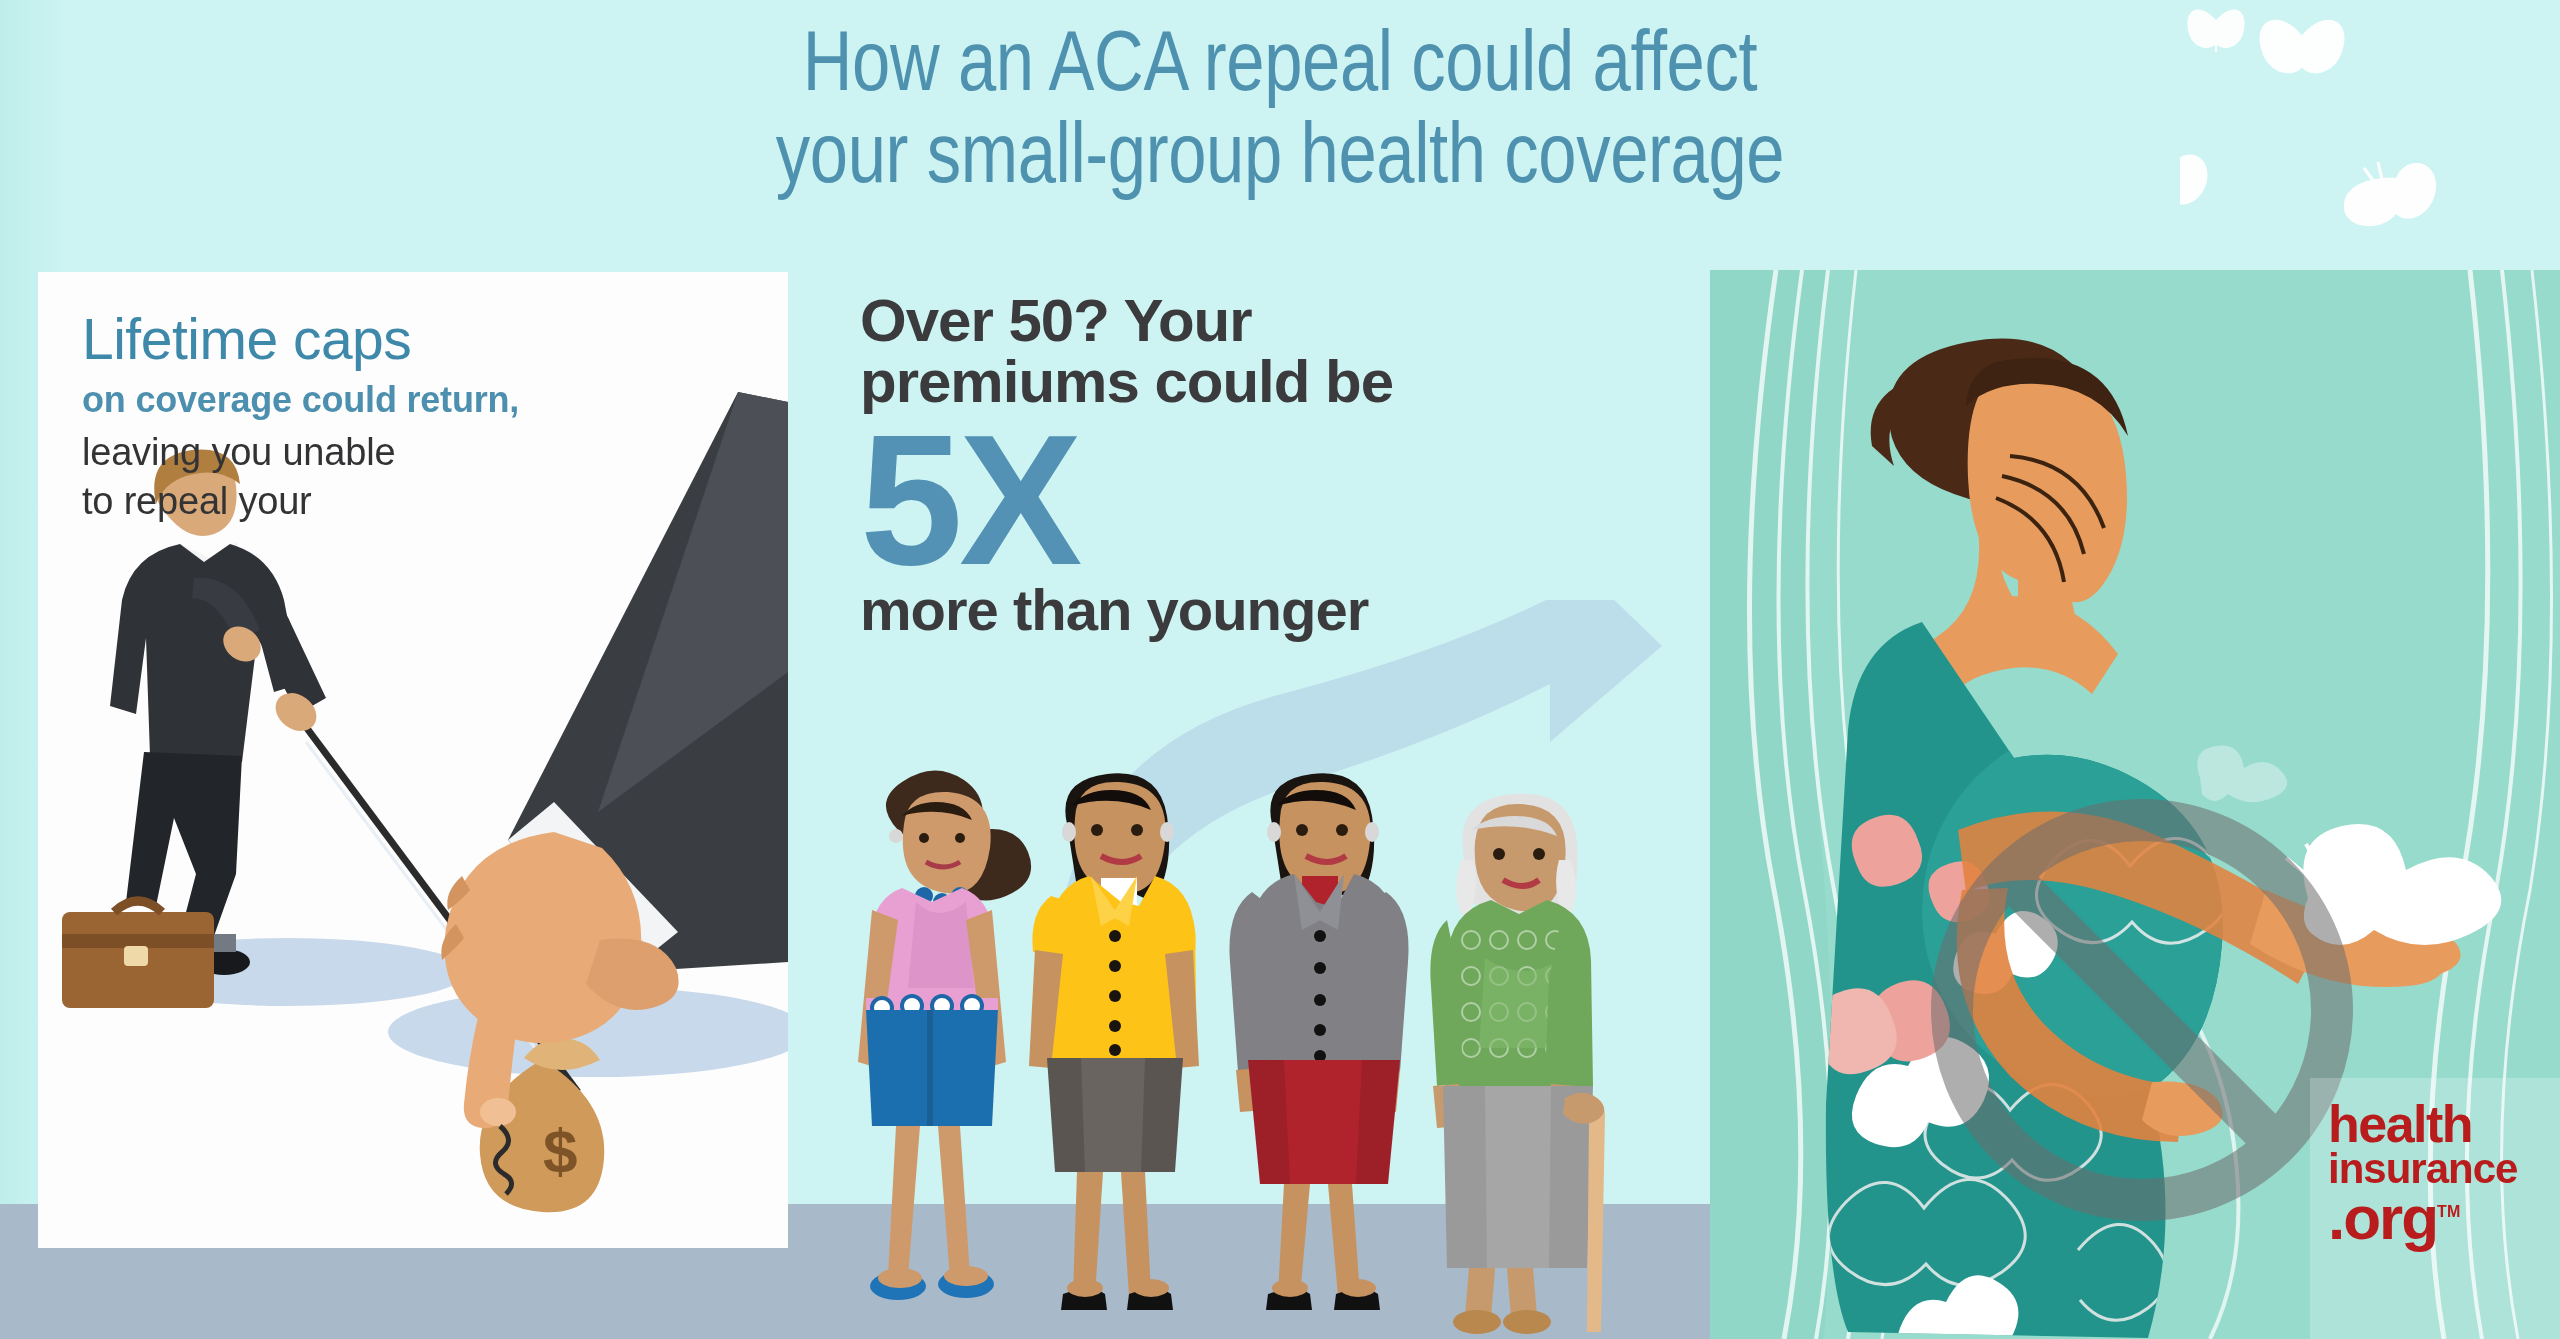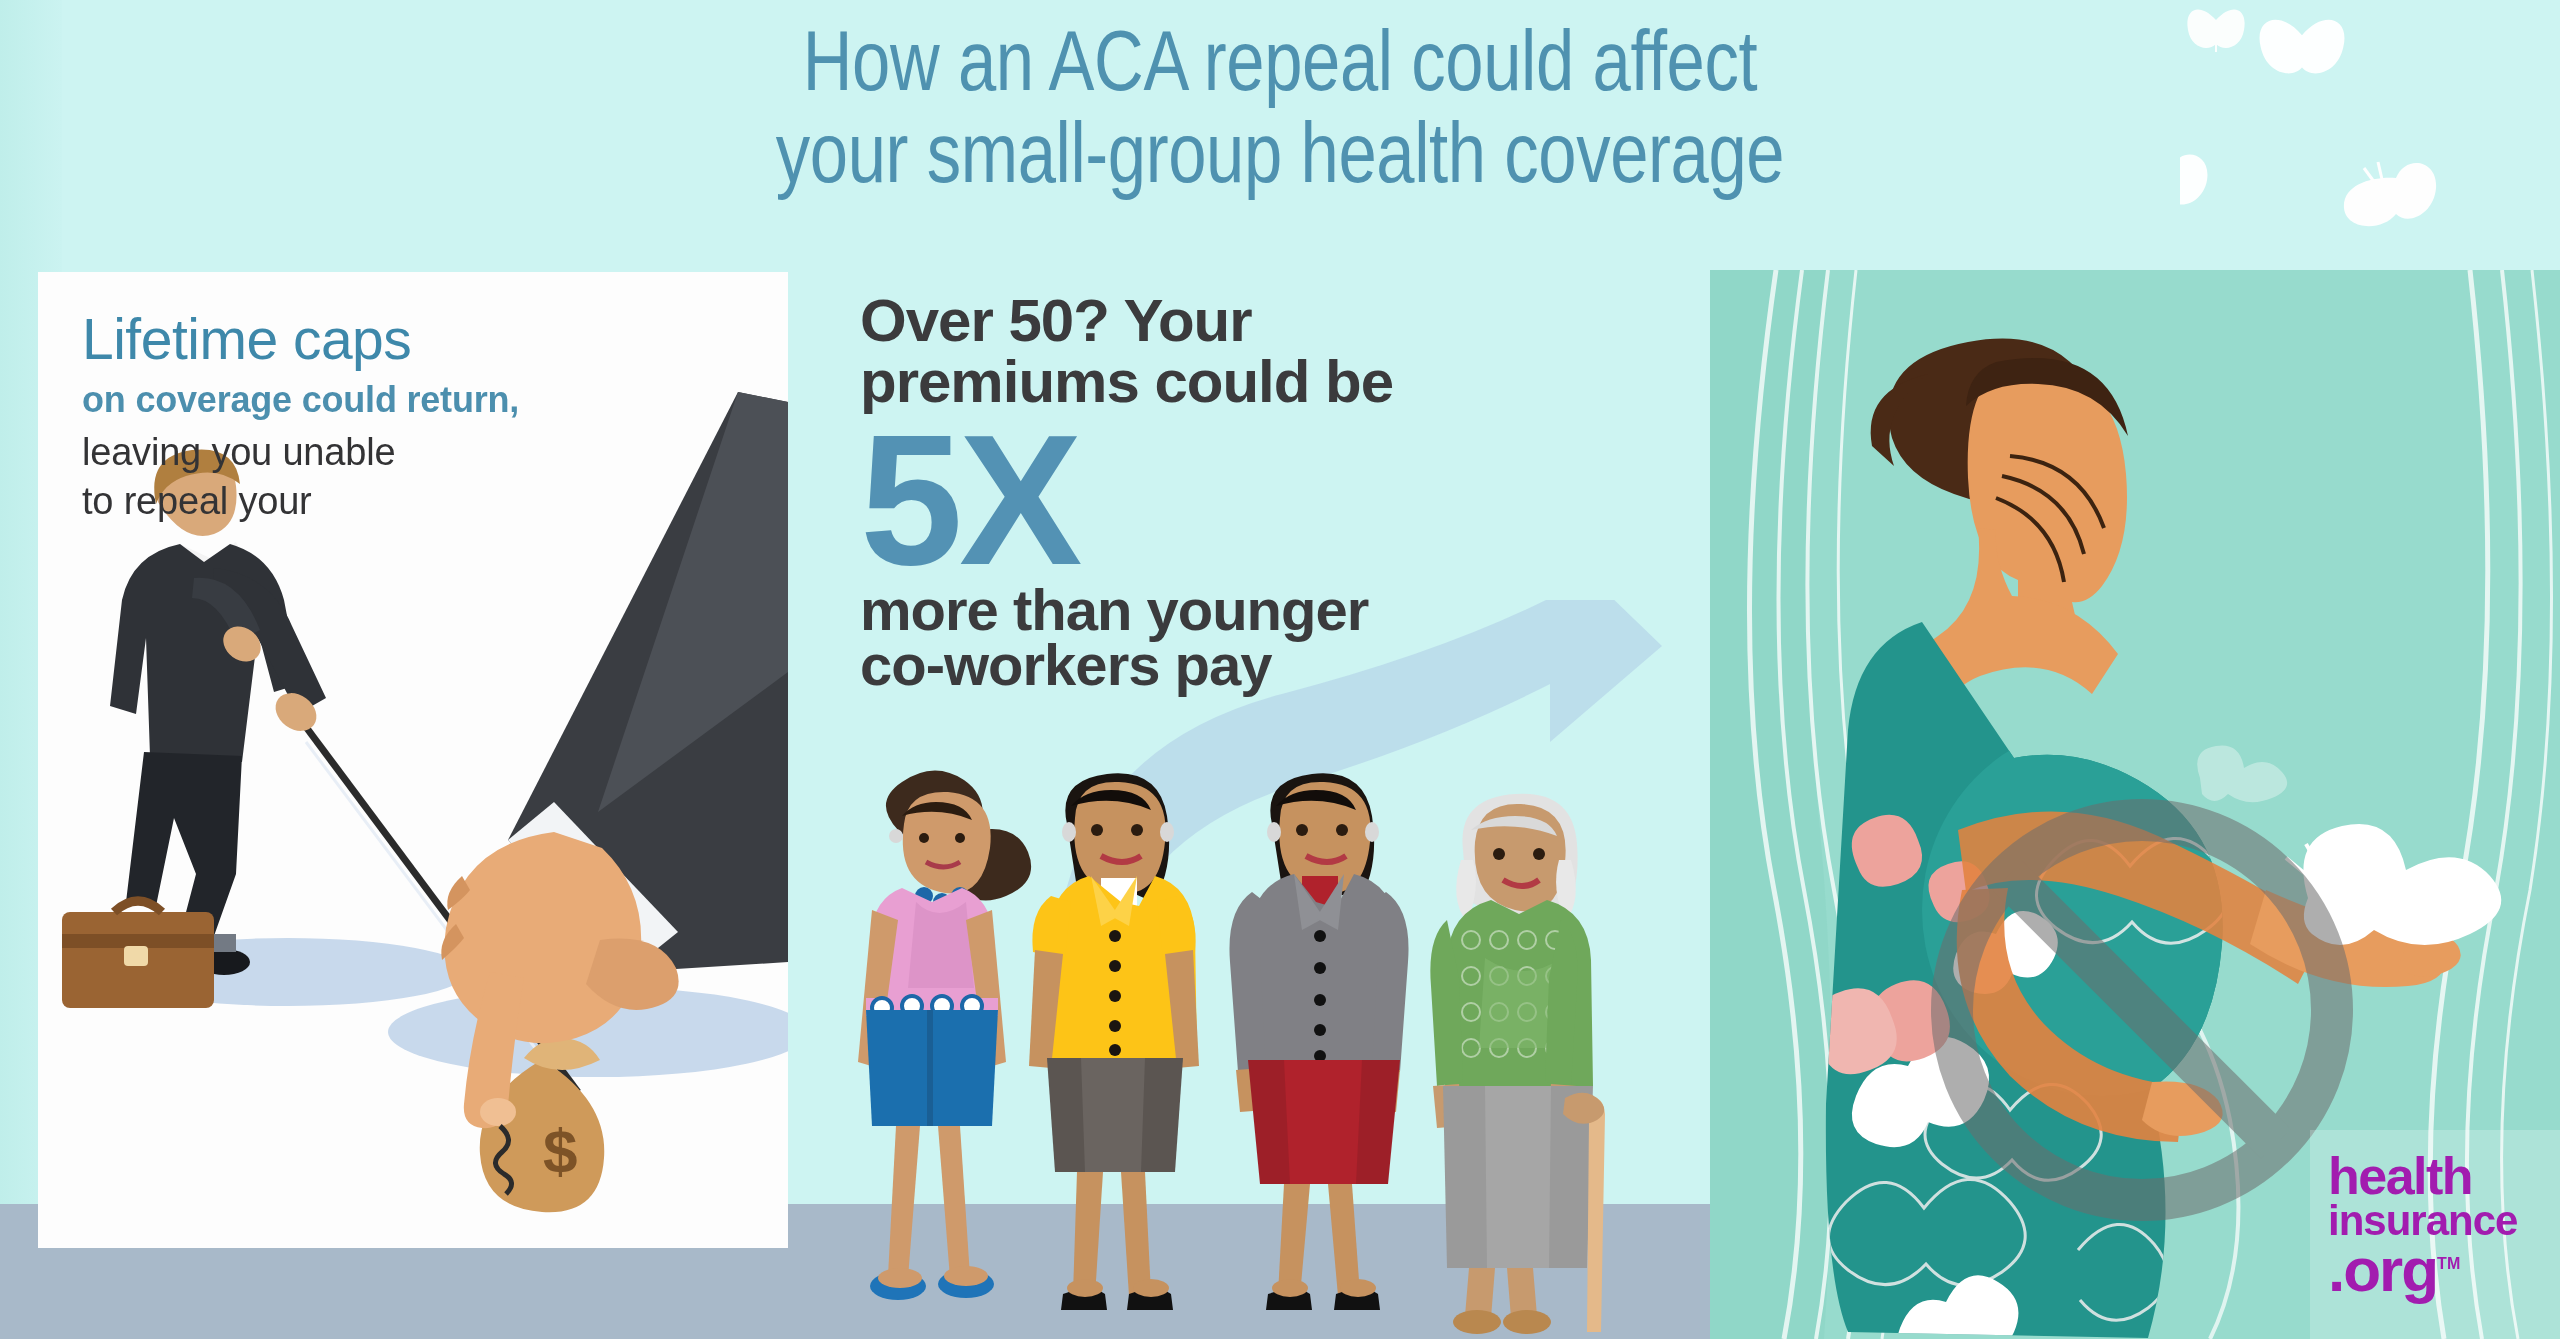--- a/index.html
+++ b/index.html
@@ -103,23 +103,23 @@
     position: absolute;
     left: 1710px; top: 270px;
     width: 850px; height: 1069px;
     overflow: hidden;
   }
 
   
   .logo {
     position: absolute;
     right: 0px; bottom: 0px;
-    width: 250px; height: 209px;
+    width: 250px; height: 261px;
     background: rgba(255,255,255,0.22);
-    color: #a21caf;
+    color: #b91c1c;
     padding: 24px 18px 10px 18px;
   }
   .logo .lg1 { font-size: 52px; font-weight: bold; line-height: 0.88; letter-spacing: -1.5px; }
   .logo .lg2 { font-size: 42px; font-weight: bold; line-height: 0.98; letter-spacing: -1px; }
   .logo .lg3 { font-size: 62px; font-weight: bold; line-height: 0.92; letter-spacing: -2px; position: relative; }
   .logo .tm { font-size: 16px; vertical-align: super; font-weight: bold; letter-spacing: 0; }
 
   svg { display:block; }
   .abs { position:absolute; }
 </style>
@@ -410,21 +410,20 @@
       <path d="M168,318 q20,-6 22,16 l-4,218 l-14,0 l2,-214 q0,-10 -8,-8 Z" fill="#e4b98a"></path>
       <path d="M150,318 q22,-12 36,4 q8,10 -4,18 q-18,10 -34,-6 Z" fill="#c79a6e"></path>
     </g>
   </svg>
 
   <div class="center-text">
     <div class="ct-l1">Over 50? Your</div>
     <div class="ct-l1">premiums could be</div>
     <div class="ct-big">5X</div>
     <div class="ct-l3">more than younger</div>
-    <div class="ct-l3">co-workers pay</div>
   </div>
 
   <div class="panel-right">
     <svg width="850" height="1069" viewBox="0 0 850 1069">
       <defs>
         <clipPath id="dressClip">
           <path d="M212,352 q-66,22 -74,108 l-22,374 q-2,170 22,228 l300,6 q34,-120 2,-248 q64,-44 72,-146 q8,-112 -84,-164 q-60,-34 -124,-22 Z"></path>
         </clipPath>
       </defs>
 

